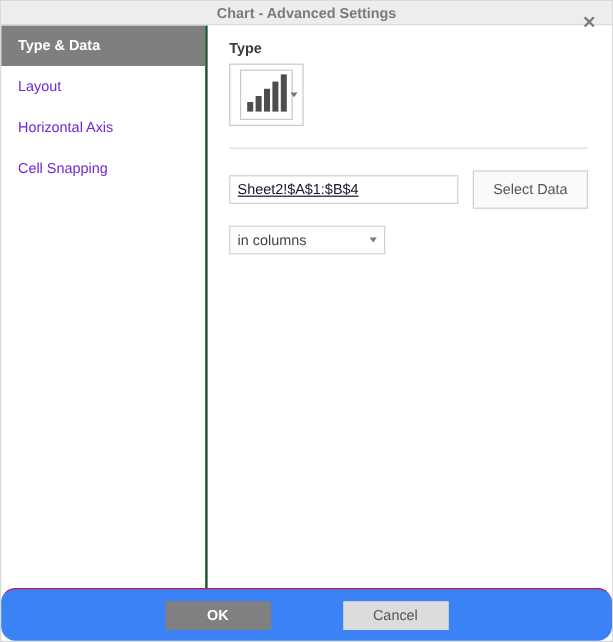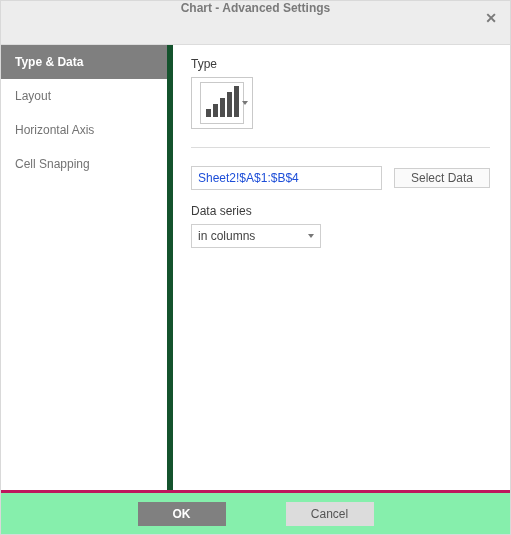--- a/index.html
+++ b/index.html
@@ -17,23 +17,23 @@
     width: 511px;
     height: 535px;
     border: 1px solid #d9d9d9;
     display: flex;
     flex-direction: column;
     background: #fff;
   }
   .titlebar {
     background: #ededed;
     border-bottom: 1px solid #dcdcdc;
-    height: 44px;
-    display: flex;
-    align-items: flex-start;
+    height: 20px;
+    display: flex;
+    align-items: center;
     justify-content: center;
     position: relative;
     color: #7a7a7a;
     font-size: 12px;
     font-weight: bold;
   }
   .titlebar .close {
     position: absolute;
     right: 10px;
     top: 8px;
@@ -45,42 +45,42 @@
     text-align: center;
     line-height: 18px;
   }
   .body {
     flex: 1;
     display: flex;
     overflow: hidden;
   }
   .sidebar {
     width: 172px;
-    border-right: 6px solid #14532d;
+    border-right: 2px solid #14532d;
     padding-top: 0;
   }
   .sidebar-item {
     padding: 10px 14px;
-    color: #737373;
+    color: #6d28d9;
     cursor: pointer;
     font-size: 12px;
   }
   .sidebar-item.active {
     background: #7f7f7f;
     color: #ffffff;
     font-weight: bold;
   }
   .content {
     flex: 1;
     padding: 12px 20px 12px 18px;
     overflow: auto;
   }
   .section-label {
     font-size: 12px;
-    font-weight: normal;
+    font-weight: bold;
     color: #3c3c3c;
     margin-bottom: 6px;
   }
   .type-row {
     display: flex;
     align-items: center;
     margin-bottom: 18px;
   }
   .type-tile {
     width: 62px;
@@ -126,25 +126,26 @@
     align-items: center;
     gap: 12px;
     margin-bottom: 14px;
   }
   .text-input {
     height: 24px;
     border: 1px solid #cfcfcf;
     background: #fff;
     padding: 0 6px;
     font-size: 12px;
-    color: #1d4ed8;
+    color: #0f172a;
     width: 192px;
+    text-decoration: underline;
   }
   .btn {
-    height: 20px;
+    height: 32px;
     border: 1px solid #cfcfcf;
     background: #fafafa;
     padding: 0 14px;
     font-size: 12px;
     color: #555;
     cursor: pointer;
     min-width: 96px;
     text-align: center;
   }
   .select {
@@ -165,26 +166,27 @@
     position:absolute;
     right:6px; top:50%;
     transform:translateY(-50%);
     width:0;height:0;
     border-left:3px solid transparent;
     border-right:3px solid transparent;
     border-top:4px solid #777;
   }
   .footer {
     height: 44px;
-    border-top: 3px solid #be185d;
-    background: #86efac;
+    border-top: 1px solid #be185d;
+    background: #3b82f6;
     display: flex;
     align-items: center;
     justify-content: center;
     gap: 12px;
+    border-radius: 12px;
   }
   .footer .fbtn {
     height: 24px;
     min-width: 88px;
     border: none;
     font-size: 12px;
     cursor: pointer;
   }
   .fbtn.primary {
     background: #808080;
@@ -239,21 +241,20 @@
         </div>
       </div>
 
       <hr class="divider">
 
       <div class="row">
         <input class="text-input" type="text" value="Sheet2!$A$1:$B$4" style="">
         <button class="btn">Select Data</button>
       </div>
 
-      <div class="section-label" style="font-weight:normal">Data series</div>
       <div class="select">
         <span>in columns</span>
       </div>
 
     </div>
   </div>
 
   <div class="footer">
     <button class="fbtn primary">OK</button>
     <button class="fbtn secondary">Cancel</button>

